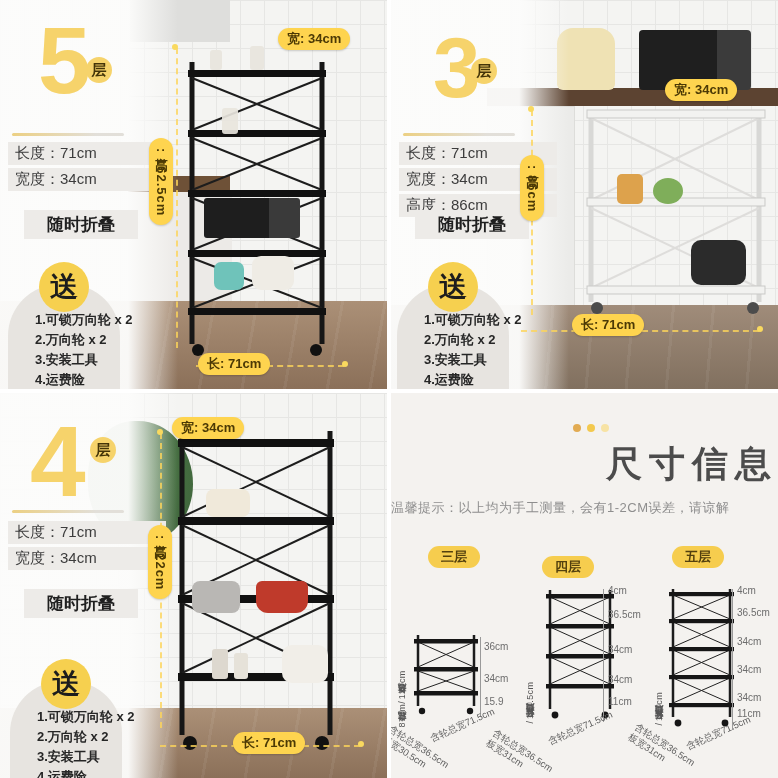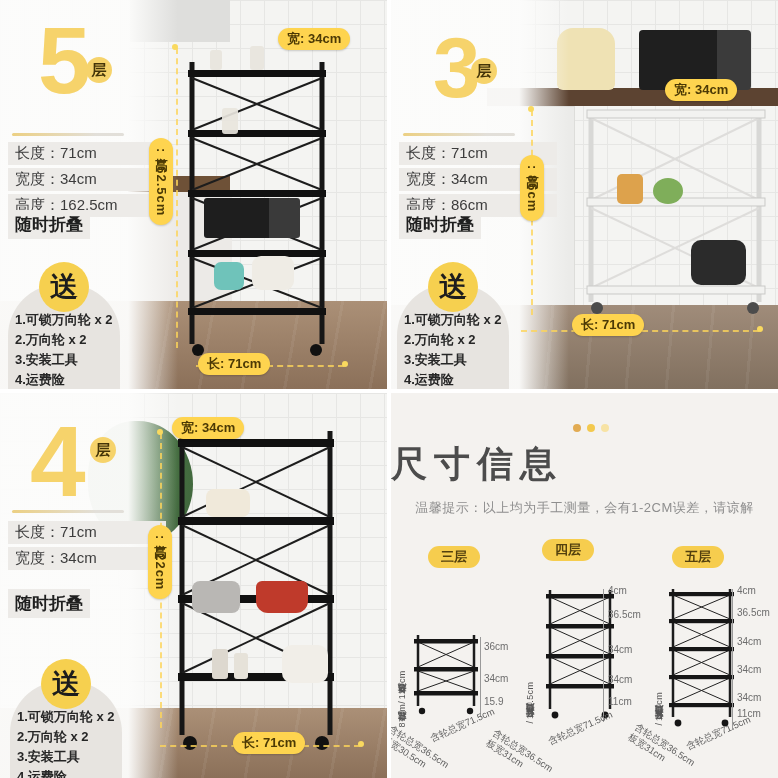--- a/index.html
+++ b/index.html
@@ -17,40 +17,40 @@
     background:repeating-linear-gradient(100deg,rgba(255,255,255,.06) 0 3px,transparent 3px 42px),linear-gradient(180deg,#ab9077,#8b7059);}
   .floor-gray{background:repeating-linear-gradient(95deg,rgba(255,255,255,.06) 0 3px,transparent 3px 40px),linear-gradient(180deg,#a08c7a,#81705f);}
   .overlay{position:absolute;left:0;top:0;bottom:0;width:178px;
     background:linear-gradient(90deg,rgba(252,252,251,.97) 72%,rgba(252,252,251,0));}
   .big-num{position:absolute;font-weight:700;color:#f6d36b;line-height:.85;}
   .tier-circle{position:absolute;width:26px;height:26px;border-radius:50%;background:#f6d36b;color:#433408;
     font-size:15px;font-weight:700;display:flex;align-items:center;justify-content:center;}
   .divider{position:absolute;height:3px;border-radius:2px;background:linear-gradient(90deg,#ecd083,#e2dfd9 75%);}
   .specs{position:absolute;left:8px;width:158px;}
   .spec-row{background:#edebe8;margin-bottom:3px;padding:2px 7px;font-size:15px;color:#3c3c3c;white-space:nowrap;}
-  .fold{position:absolute;left:8px;background:#edebe8;padding:3px 7px;font-size:17px;font-weight:700;color:#1f1f1f;white-space:nowrap;}
+  .fold{position:absolute;left:24px;background:#edebe8;padding:3px 23px;font-size:17px;font-weight:700;color:#1f1f1f;white-space:nowrap;}
   .gift{position:absolute;width:112px;background:#e7e4e0;border-radius:52px 52px 10px 10px;padding:26px 7px 8px;box-sizing:border-box;}
   .gift-circle{position:absolute;left:50%;top:-22px;transform:translateX(-50%);width:50px;height:50px;border-radius:50%;
     background:#f6d04f;color:#1d1d1d;font-size:28px;font-weight:700;display:flex;align-items:center;justify-content:center;}
-  .gift-item{font-size:13px;font-weight:700;color:#262626;line-height:20px;white-space:nowrap;}
+  .gift-item{font-size:13px;font-weight:700;color:#262626;line-height:20px;white-space:nowrap;margin-left:20px;}
   .pill{position:absolute;background:#fed44f;color:#4c3a05;font-size:13px;font-weight:700;border-radius:12px;
     padding:2px 9px;white-space:nowrap;box-shadow:0 1px 2px rgba(0,0,0,.18);z-index:5;}
   .pill-v{writing-mode:vertical-rl;padding:9px 3px;border-radius:12px;letter-spacing:1px;}
   .dash-v{position:absolute;width:0;border-left:2px dashed rgba(252,213,90,.8);z-index:4;}
   .dash-h{position:absolute;height:0;border-top:2px dashed rgba(252,213,90,.8);z-index:4;}
   .ydot{position:absolute;width:6px;height:6px;border-radius:50%;background:#f9d95f;z-index:4;}
   .scene-item{position:absolute;}
   
   .dots{position:absolute;display:flex;gap:6px;}
   .dots span{width:8px;height:8px;border-radius:50%;}
   .dots span:nth-child(1){background:#e2ab52;}
   .dots span:nth-child(2){background:#f3c94e;}
   .dots span:nth-child(3){background:#f7e3a4;}
-  .size-title{position:absolute;left:0;width:100%;text-align:left;font-size:36px;font-weight:700;color:#4c4c4c;letter-spacing:7px;}
-  .size-tip{position:absolute;left:0;width:100%;text-align:center;font-size:13px;color:#8e8e8e;letter-spacing:.5px;}
+  .size-title{position:absolute;left:0;width:100%;text-align:right;font-size:36px;font-weight:700;color:#4c4c4c;letter-spacing:7px;}
+  .size-tip{position:absolute;left:0;width:100%;font-size:13px;color:#8e8e8e;letter-spacing:.5px;}
   .tab{position:absolute;background:#f6cd4e;color:#53400e;font-size:13px;font-weight:700;border-radius:12px;padding:2px 13px;white-space:nowrap;}
   .vlabel{position:absolute;writing-mode:vertical-rl;transform:rotate(180deg);font-size:9px;color:#555;letter-spacing:.4px;white-space:nowrap;}
   .mlabel{position:absolute;font-size:10px;color:#6d6d6d;white-space:nowrap;}
   .mline{position:absolute;width:1px;background:#9a9a9a;}
   .diag-up{position:absolute;font-size:9.5px;color:#5e5e5e;white-space:nowrap;transform:rotate(-24deg);transform-origin:left center;}
   .diag-down{position:absolute;font-size:9.5px;color:#5e5e5e;white-space:nowrap;transform:rotate(33deg);transform-origin:left top;line-height:12px;}
   svg{display:block;}
 </style>
 </head>
 <body>
@@ -94,21 +94,20 @@
     <div class="dash-h" style="left:196px;top:365px;width:148px;"></div>
     <div class="ydot" style="left:342px;top:361px;"></div>
 
     <div class="overlay"></div>
     <div class="big-num" style="left:38px;top:20px;font-size:95px;">5</div>
     <div class="tier-circle" style="left:86px;top:57px;">层</div>
     <div class="divider" style="left:12px;top:133px;width:112px;"></div>
     <div class="specs" style="top:142px;">
       <div class="spec-row"><span>长度</span><span>：</span><span>71cm</span></div>
       <div class="spec-row"><span>宽度</span><span>：</span><span>34cm</span></div>
-      <div class="spec-row"><span>高度</span><span>：</span><span>162.5cm</span></div>
     </div>
     <div class="fold" style="top:210px;">随时折叠</div>
     <div class="gift" style="left:8px;top:284px;">
       <div class="gift-circle">送</div>
       <div class="gift-item">1.可锁万向轮 x 2</div>
       <div class="gift-item">2.万向轮 x 2</div>
       <div class="gift-item">3.安装工具</div>
       <div class="gift-item">4.运费险</div>
     </div>
     <div class="pill" style="left:278px;top:28px;">宽: 34cm</div>
@@ -224,21 +223,21 @@
   <div class="quad" id="q-br">
     <div class="dots" style="left:182px;top:31px;">
         <span></span>
         <span></span>
         <span></span>
       </div>
     <div class="size-title" style="top:47px;">尺寸信息</div>
     <div class="size-tip" style="top:106px;">温馨提示：以上均为手工测量，会有1-2CM误差，请谅解</div>
 
     <div class="tab" style="left:37px;top:153px;">三层</div>
-    <div class="tab" style="left:151px;top:146px;">四层</div>
+    <div class="tab" style="left:151px;top:163px;">四层</div>
     <div class="tab" style="left:281px;top:153px;">五层</div>
 
     <div class="vlabel" style="left:5px;top:186px;height:150px;">含轮总高87cm/折叠总高120cm</div>
     <svg class="scene-item" style="left:22px;top:238px;" width="66" height="86" viewBox="0 0 66 86">
       <line x1="5" y1="4" x2="5" y2="75" stroke="#1c1c1c" stroke-width="2.5"></line>
       <line x1="61" y1="4" x2="61" y2="75" stroke="#1c1c1c" stroke-width="2.5"></line>
       <line x1="5" y1="11" x2="61" y2="36" stroke="#222" stroke-width="1"></line>
         <line x1="61" y1="11" x2="5" y2="36" stroke="#222" stroke-width="1"></line>
       <line x1="5" y1="40" x2="61" y2="60" stroke="#222" stroke-width="1"></line>
         <line x1="61" y1="40" x2="5" y2="60" stroke="#222" stroke-width="1"></line>

